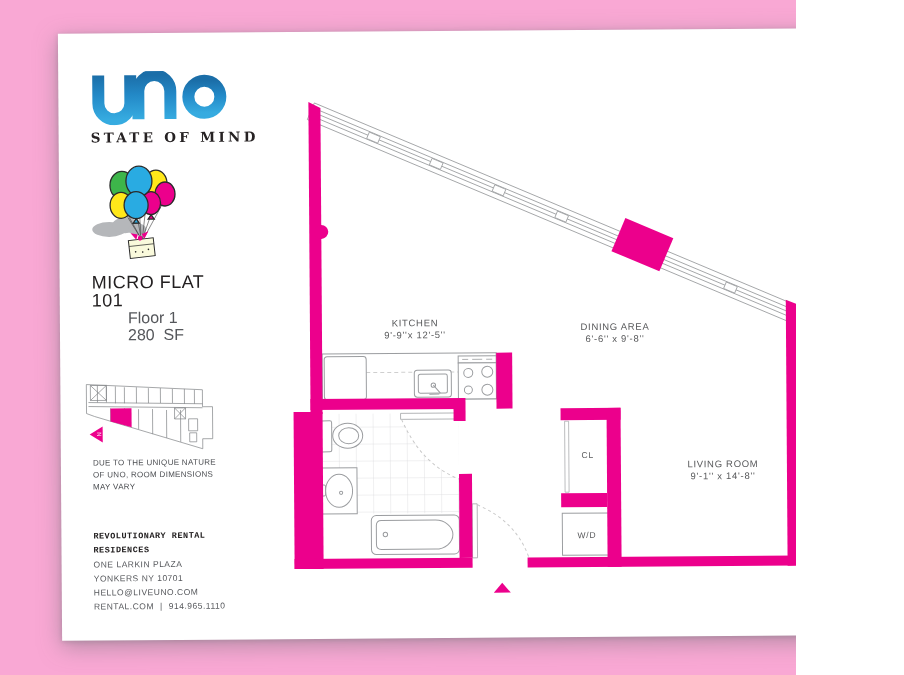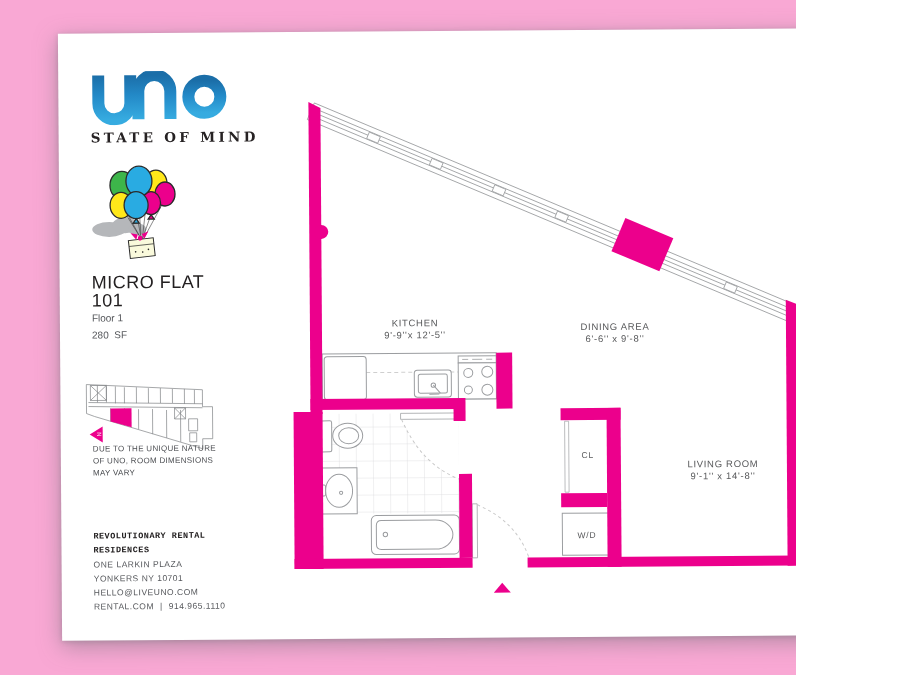--- a/index.html
+++ b/index.html
@@ -6,22 +6,22 @@
   #canvas{position:relative;width:796px;height:675px;overflow:hidden;background:#f9a8d4;
           font-family:"Liberation Sans",sans-serif;}
   .page{position:absolute;left:60px;top:31px;width:784px;height:607px;background:#ffffff;
         transform:rotate(-0.4deg);transform-origin:50% 50%;
         box-shadow:0 6px 22px rgba(110,112,118,.5),0 1px 5px rgba(110,112,118,.33);}
   .abs{position:absolute;}
   .tagline{left:32px;top:96px;font-family:"DejaVu Serif",serif;font-weight:bold;
            font-size:13.5px;letter-spacing:3.3px;color:#262223;}
   .unit-info{left:32px;top:240px;color:#232021;}
   .unit-type,.unit-number{font-weight:normal;font-size:18px;letter-spacing:.5px;line-height:18px;}
-  .unit-floor,.unit-area{font-size:10px;color:#55575B;line-height:17px;white-space:pre;}
-  .disclaimer{left:32px;top:410px;font-size:8px;letter-spacing:.3px;line-height:12px;color:#4D4F53;}
+  .unit-floor,.unit-area{font-size:16px;color:#55575B;line-height:17px;white-space:pre;margin-left:36px;}
+  .disclaimer{left:32px;top:424px;font-size:8px;letter-spacing:.3px;line-height:12px;color:#4D4F53;}
   .contact{left:32px;top:496px;font-size:8.5px;letter-spacing:.5px;line-height:14px;color:#55575B;}
   .contact .b{font-weight:bold;color:#232021;font-family:Liberation Mono, monospace;}
   .contact .sep{margin:0 6px;}
   svg text{font-family:"Liberation Sans",sans-serif;}
 </style>
 </head>
 <body>
 
 <div id="canvas">
   <div class="page">

